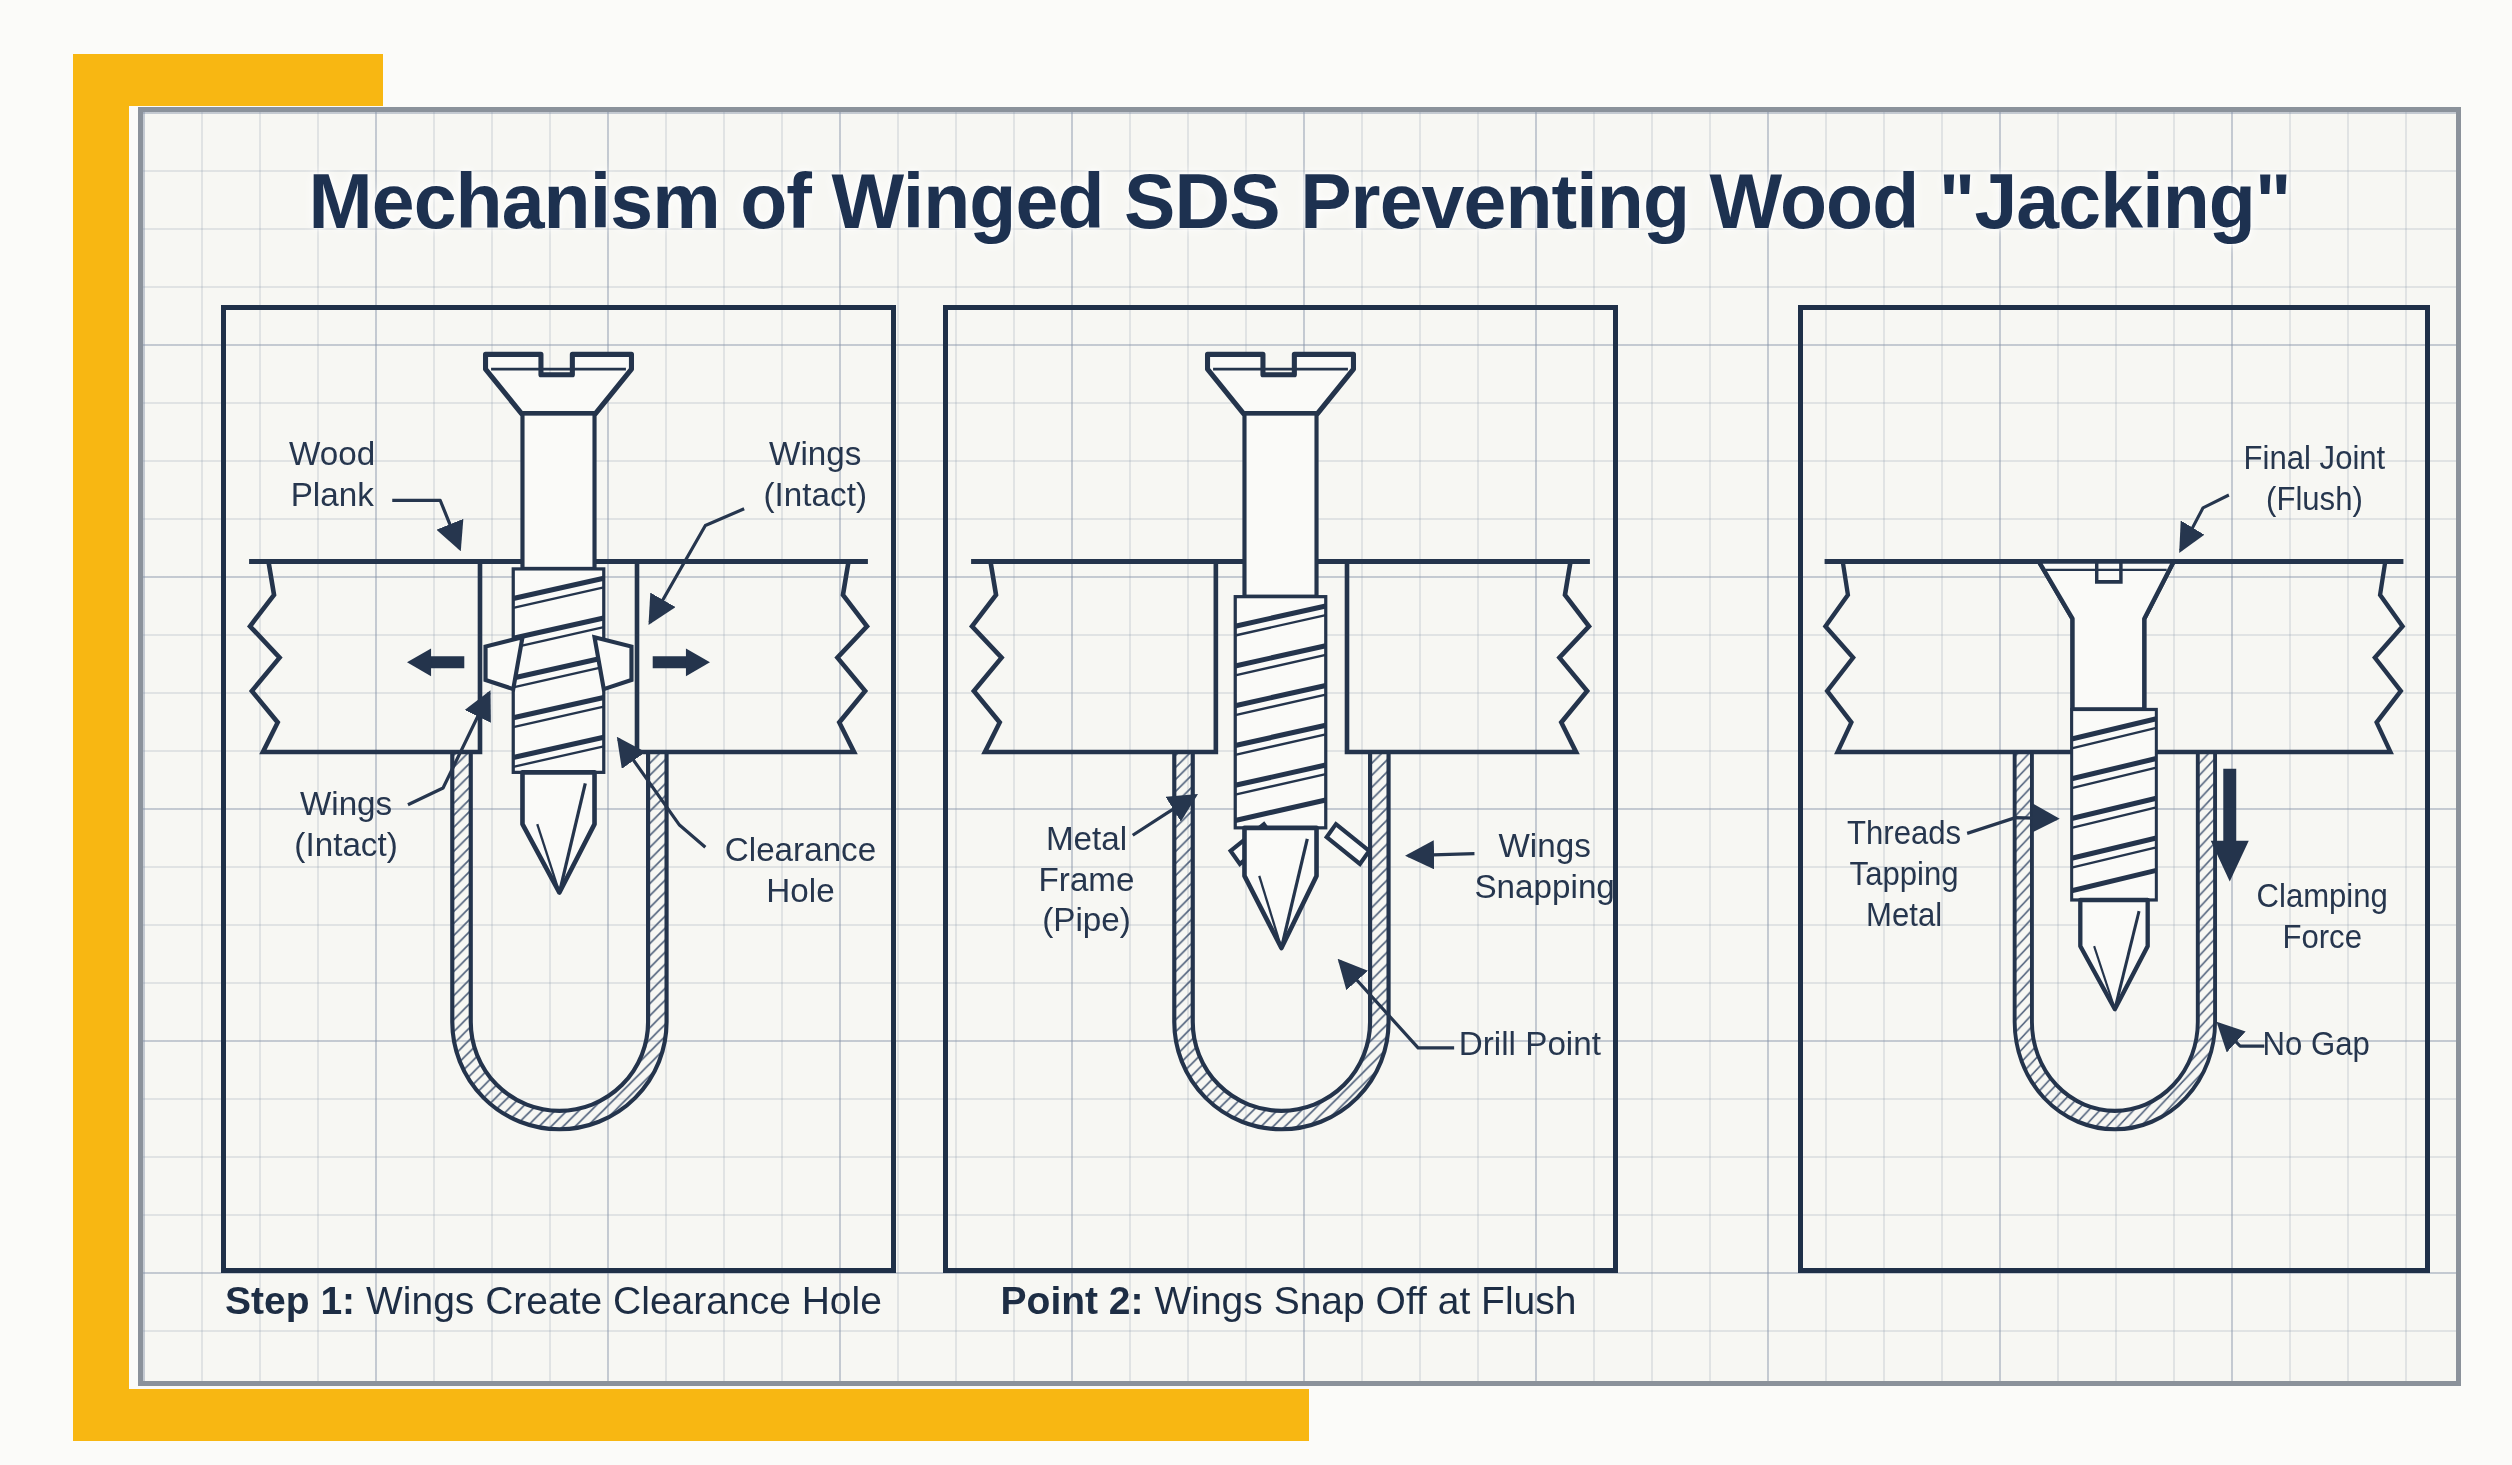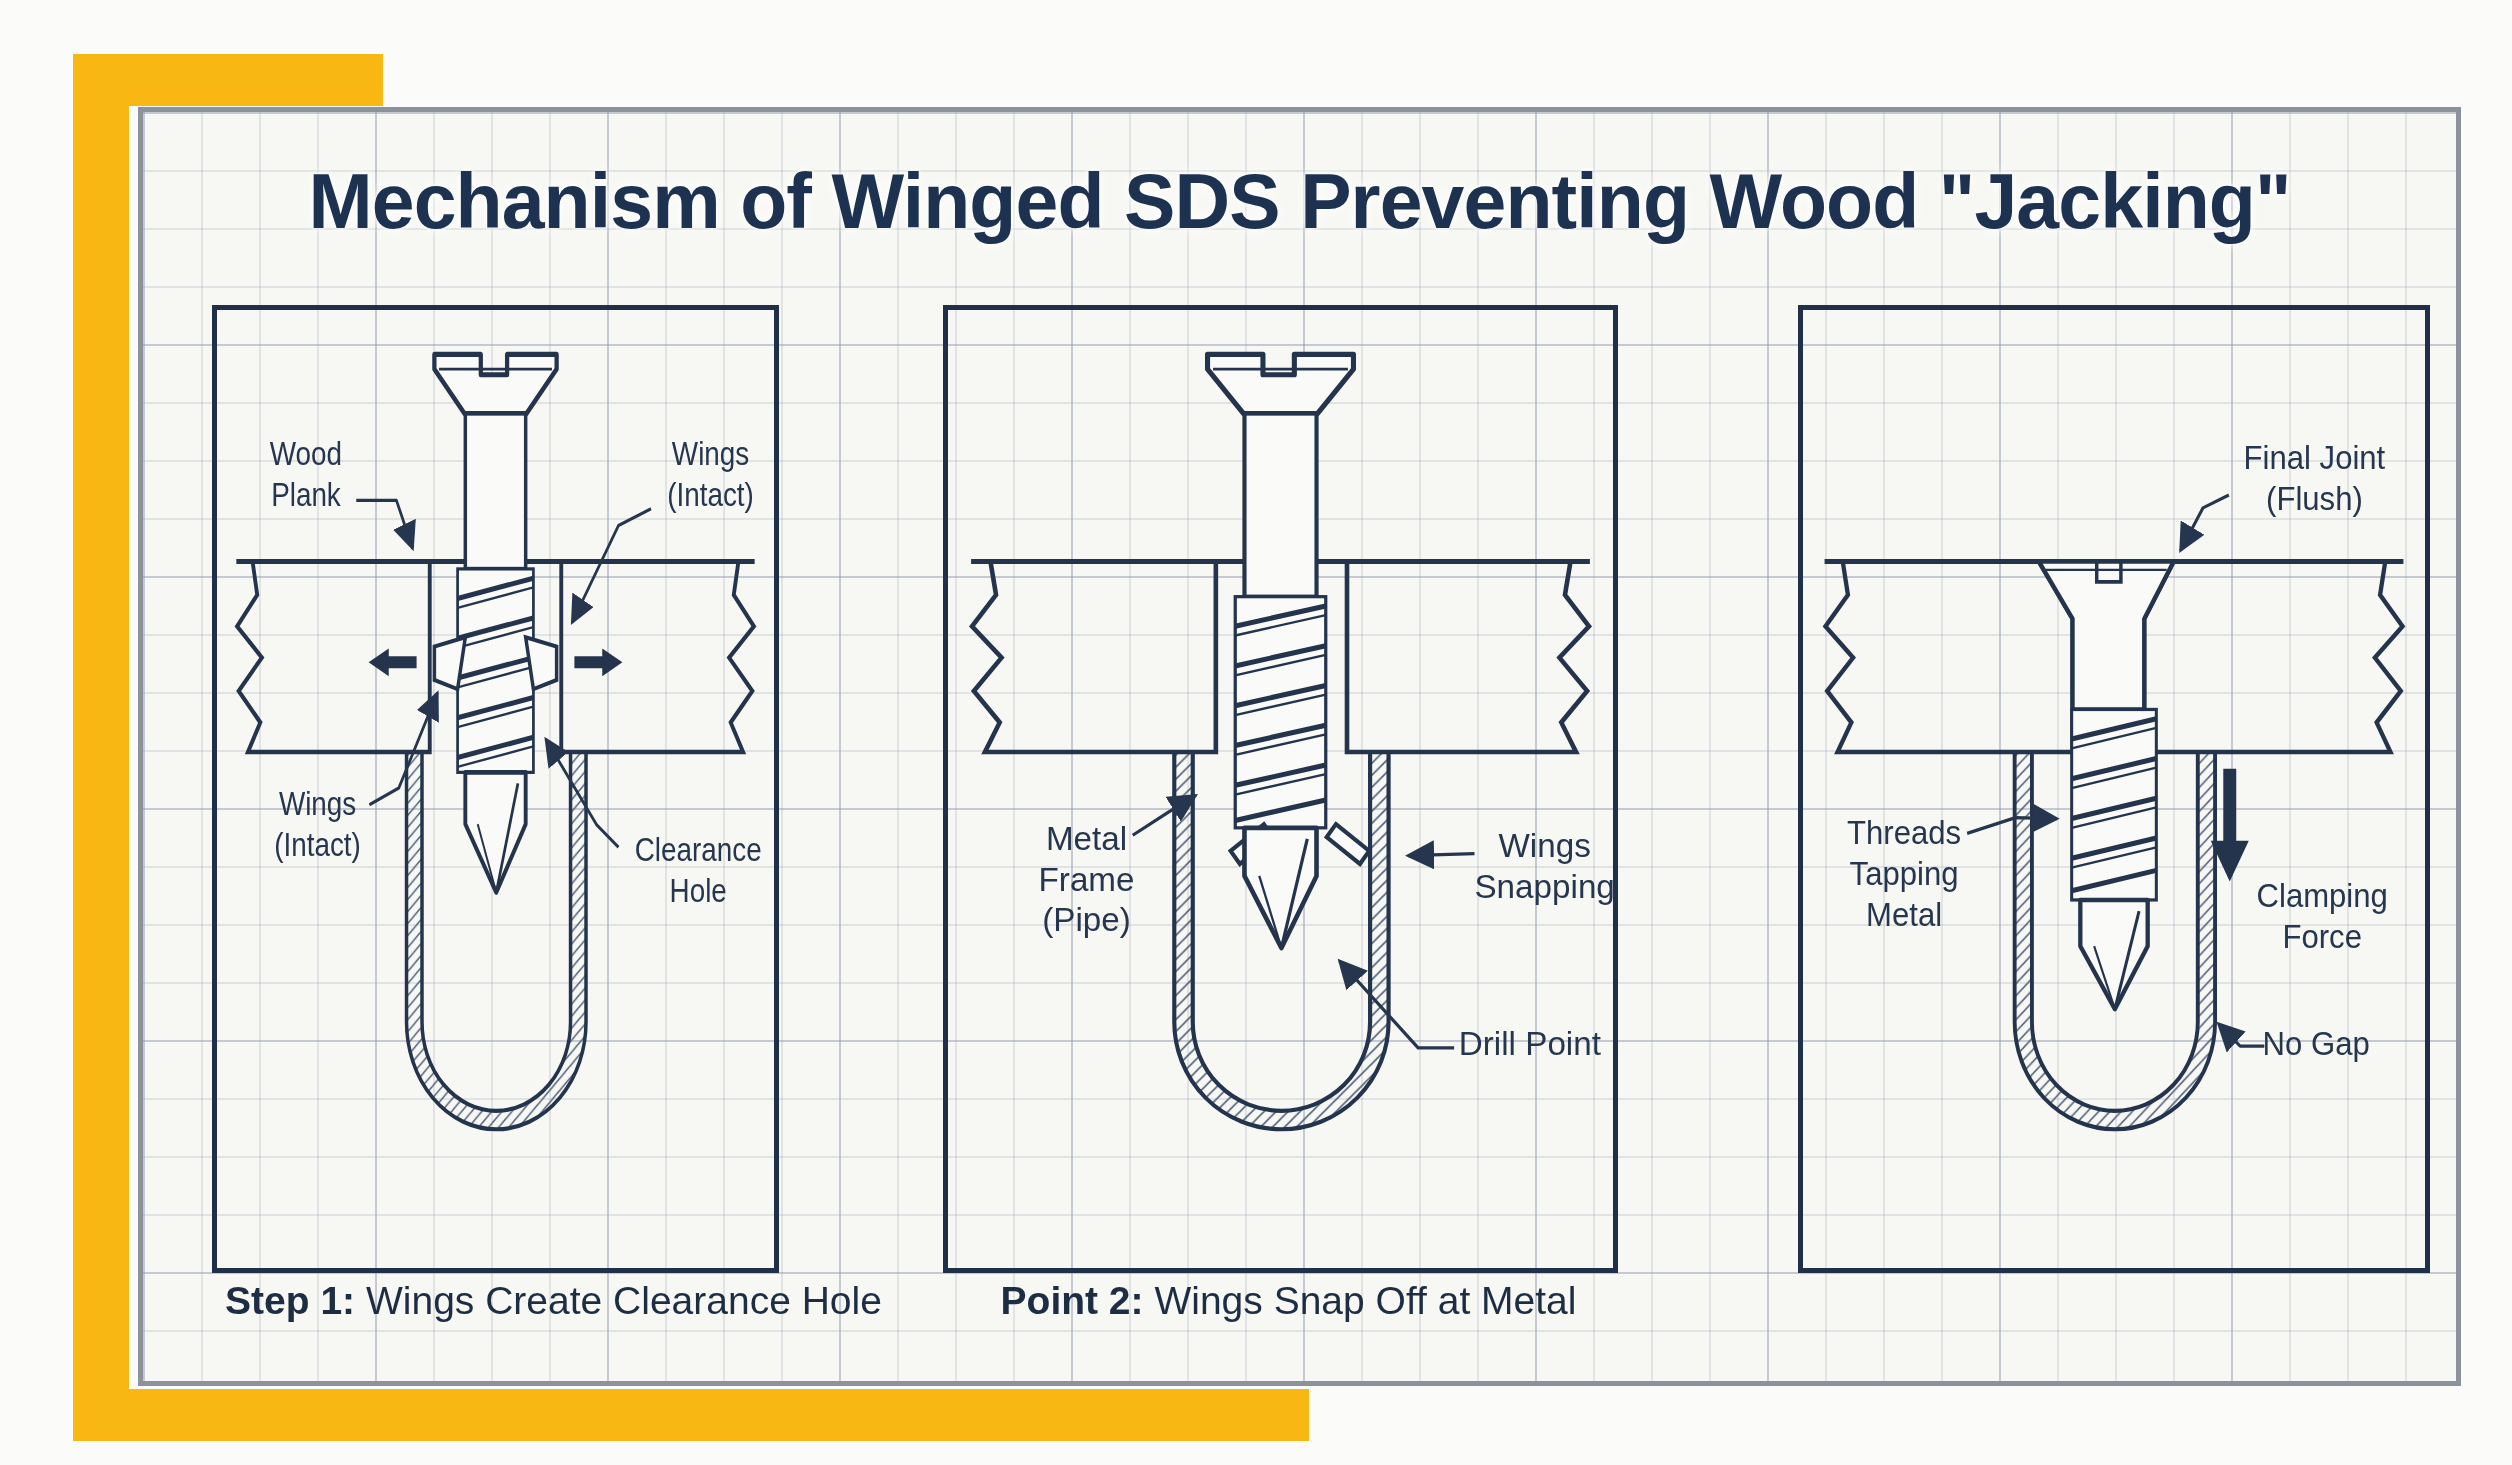--- a/index.html
+++ b/index.html
@@ -33,21 +33,21 @@
     font-size:77px;font-weight:bold;letter-spacing:-0.9px;
     color:#1d3150;
     text-shadow:0 0 5.6px #ffffff,0 0 13px #ffffff;
     white-space:nowrap;
   }
   .panel{
     position:absolute;top:193px;height:968px;
     box-sizing:border-box;border:5.6px solid #1f3048;
   }
   .panel svg{display:block;width:100%;height:100%;}
-  .panel-1{left:69px;width:567px;}
+  .panel-1{left:78px;width:675px;}
   .panel-2{left:800px;width:675px;}
   .panel-3{left:1655px;width:632px;}
   .caption{
     position:absolute;top:1164px;
     text-align:center;color:#1d2d44;font-size:39px;line-height:1.28;
     white-space:nowrap;
   }
   .caption .b{font-weight:bold;margin-left:16px;}
   .caption .r{margin-left:0.28em;text-align:right;}
   .cap-1{left:65px;width:675px;}
@@ -229,20 +229,20 @@
         <text class="lbl" text-anchor="middle" x="601" y="646">Clamping</text>
         <text class="lbl" text-anchor="middle" x="601" y="690">Force</text>
         <text class="lbl" text-anchor="middle" x="594" y="806">No Gap</text>
       </svg>
     </div>
 
     <div class="caption cap-1">
       <span class="b">Step 1:</span><span class="r">Wings Create Clearance Hole</span>
     </div>
     <div class="caption cap-2">
-      <span class="b">Point 2:</span><span class="r">Wings Snap Off at Metal</span>
+      <span class="b">Point 2:</span><span class="r">Wings Snap Off at Flush</span>
     </div>
     <div class="caption cap-3">
     </div>
 
   </div>
 </div>
 
 
 </body></html>

